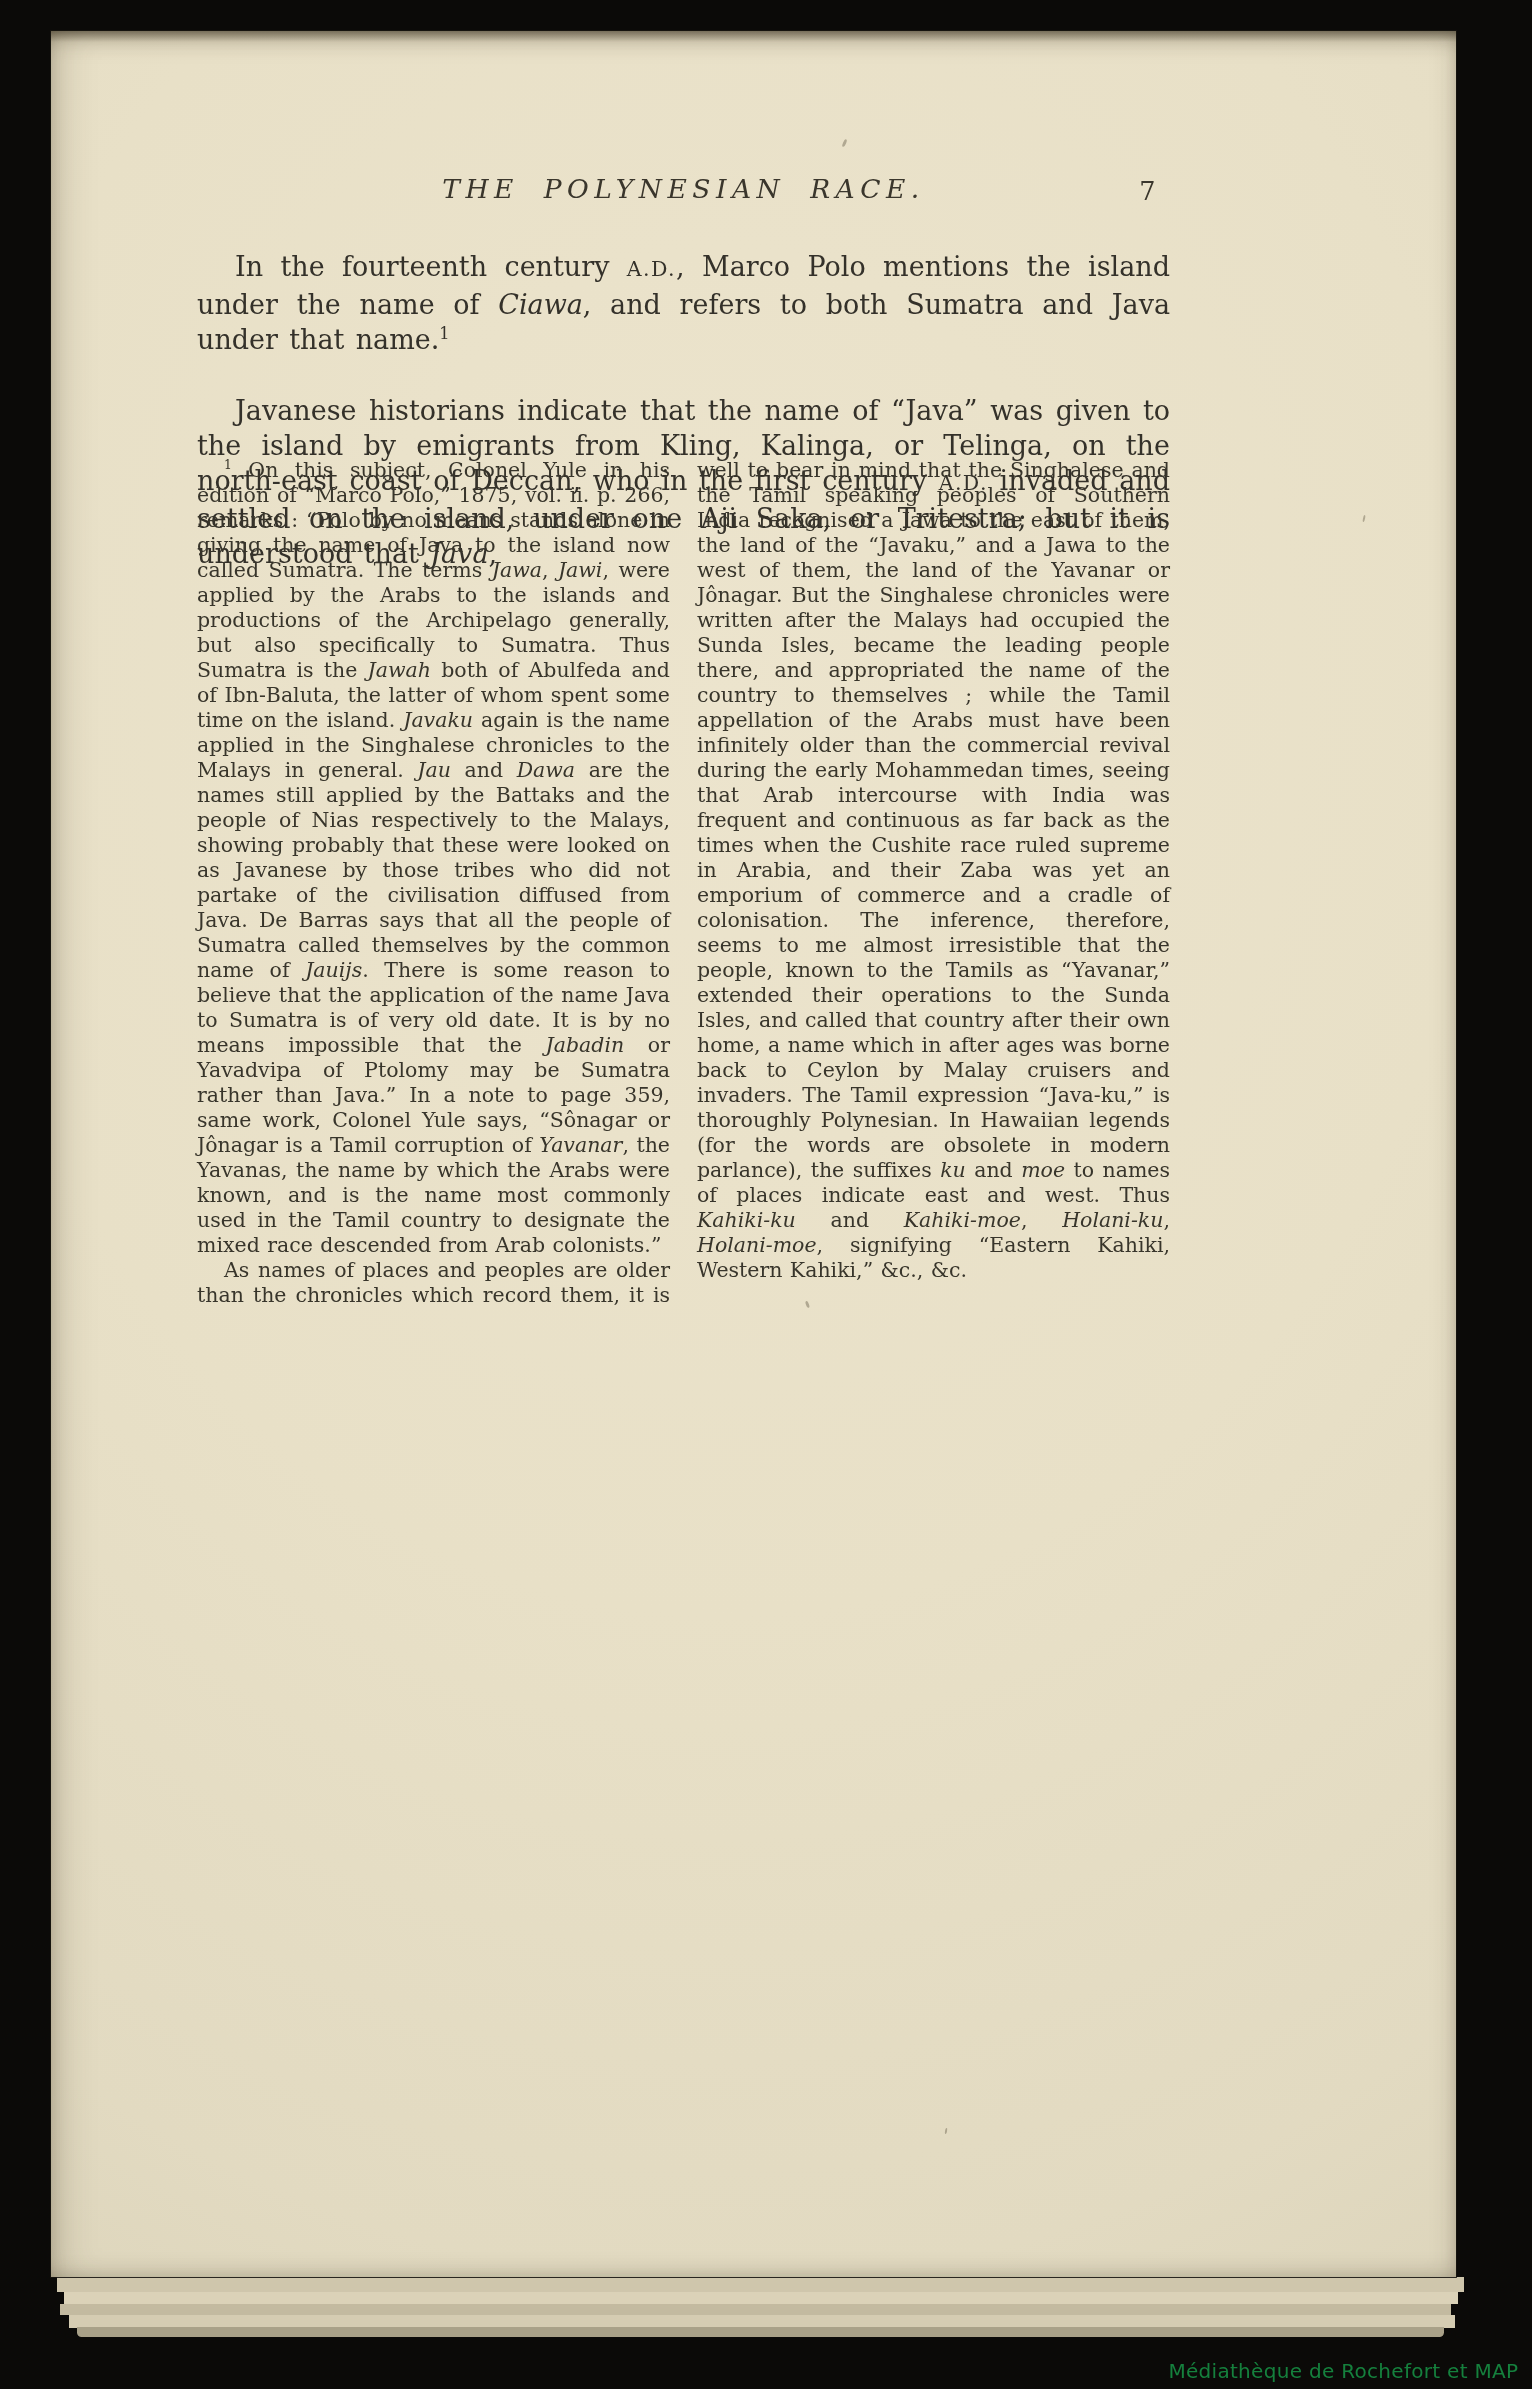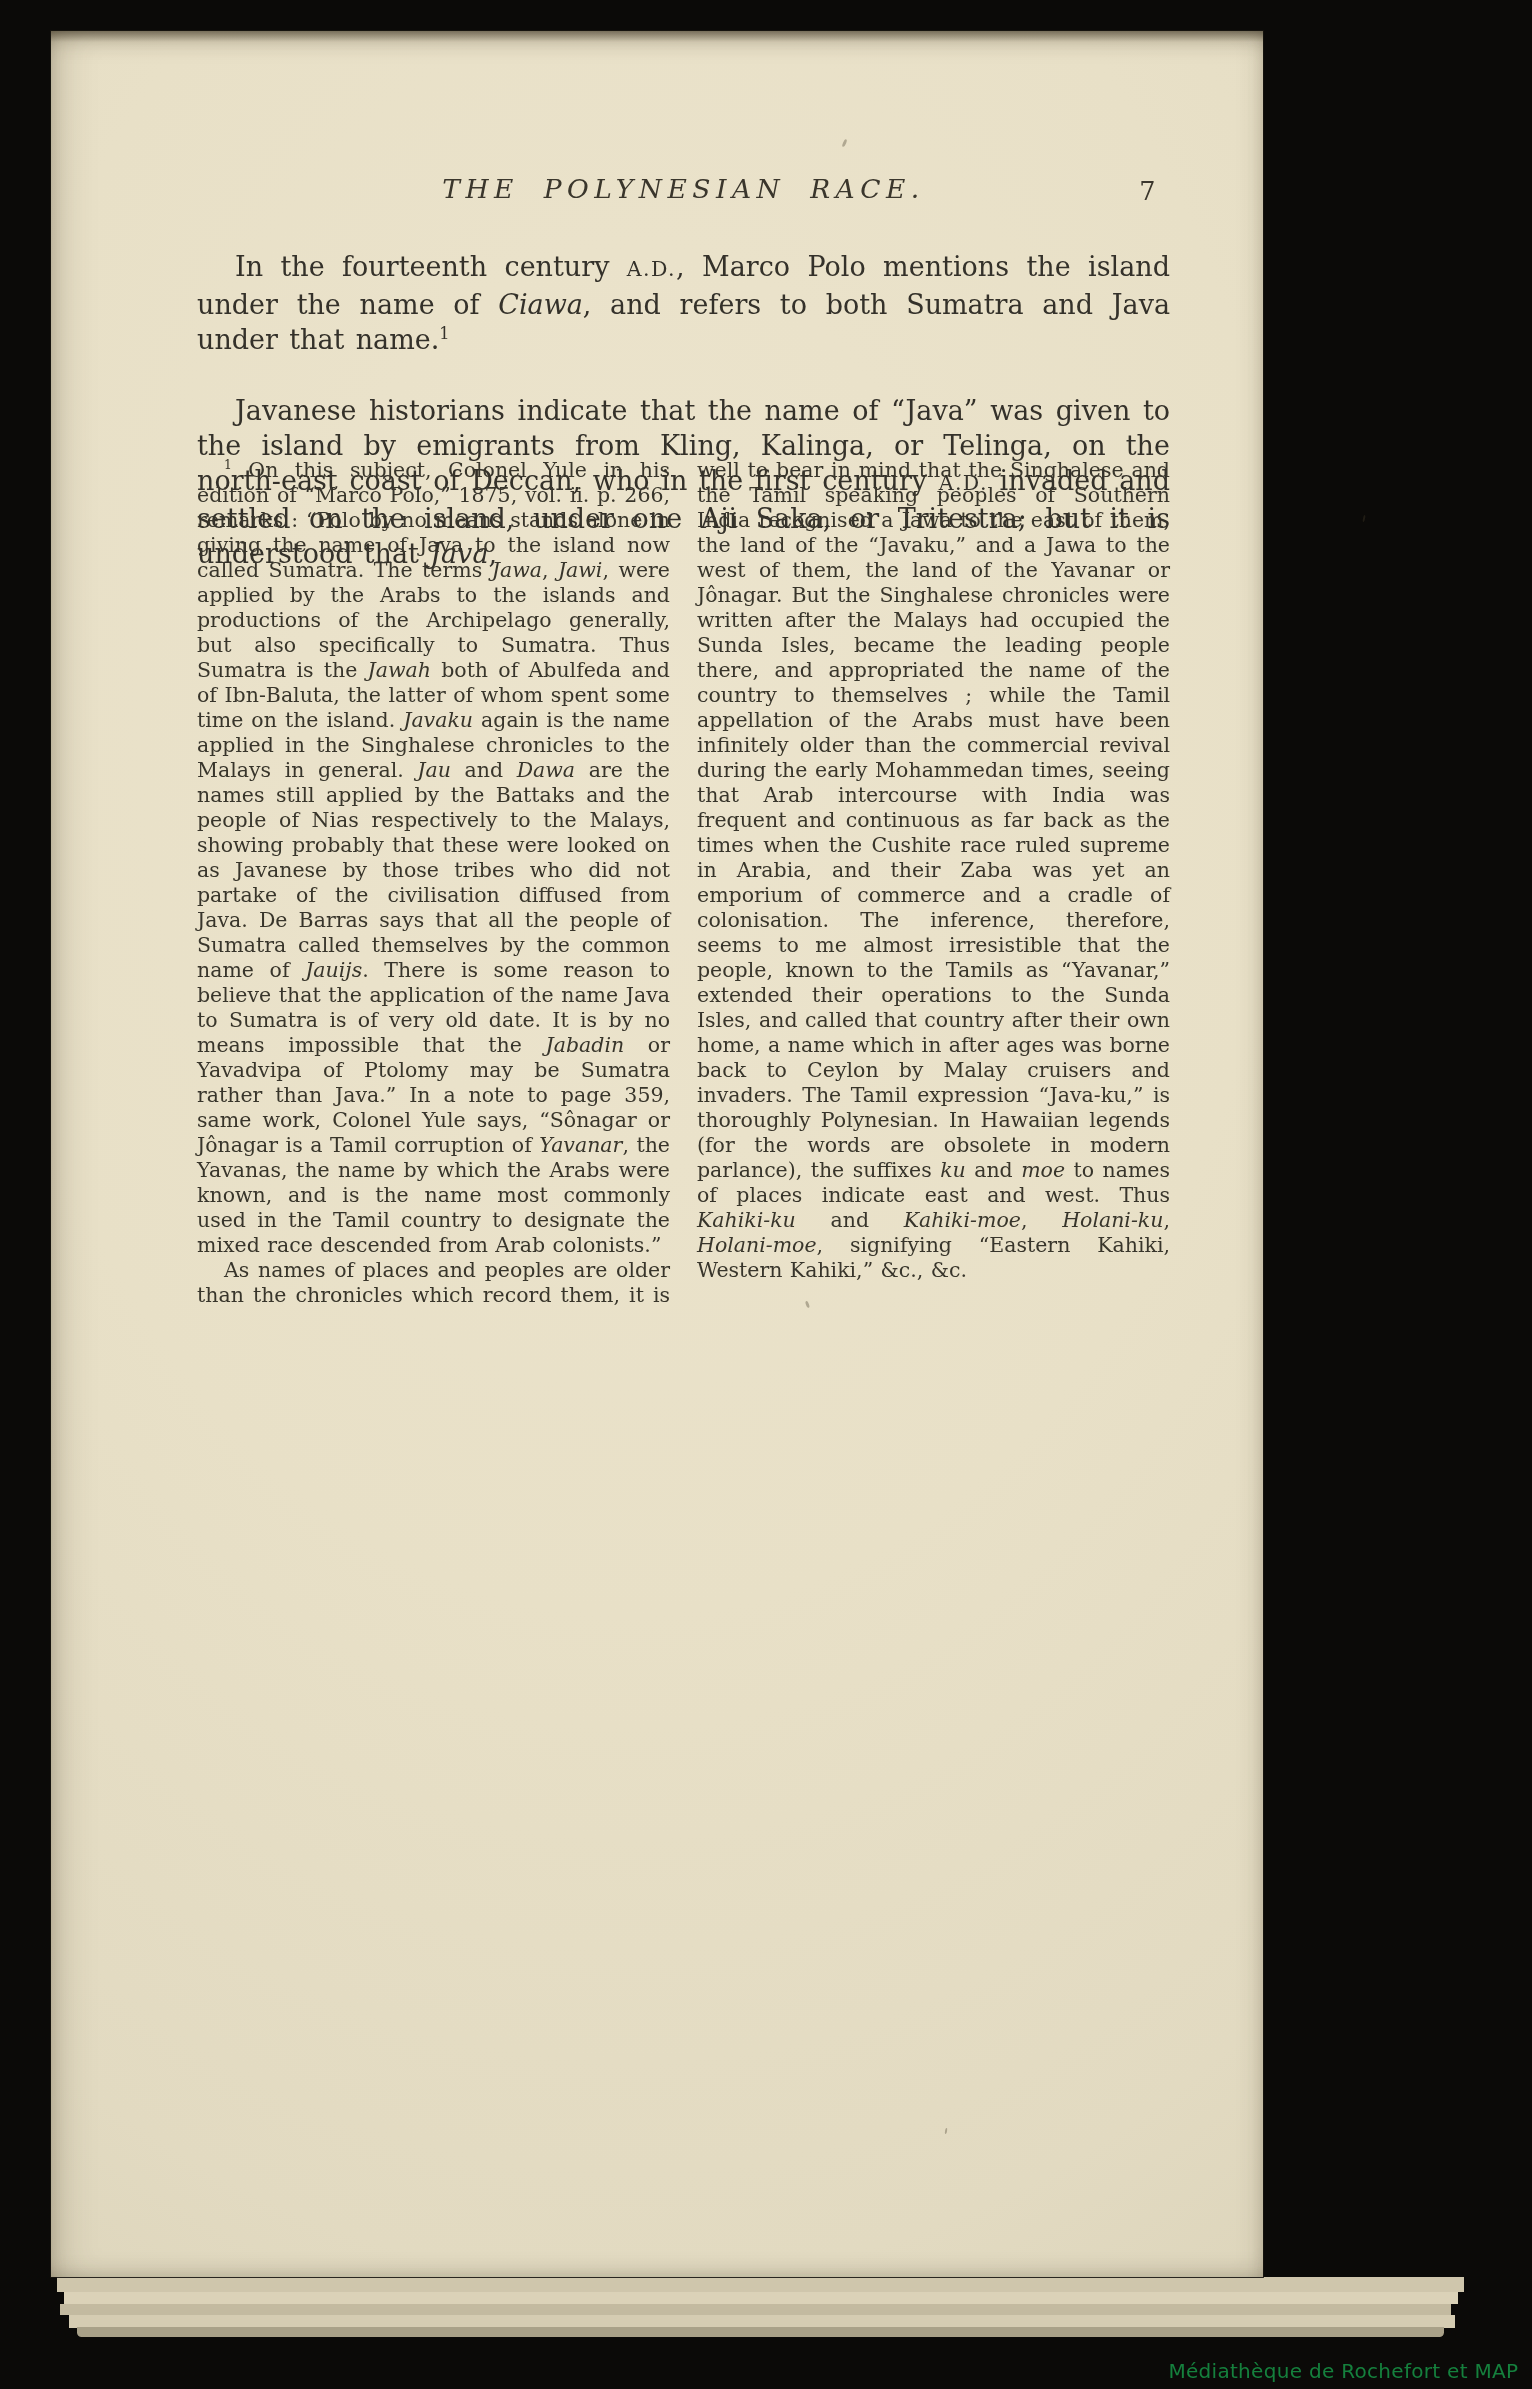--- a/index.html
+++ b/index.html
@@ -8,21 +8,21 @@
     position:relative;
     background:#0b0a08;
     font-family:"DejaVu Serif", serif;
     overflow:hidden;
   }
 
   
   .page {
     position:absolute;
     left:51px; top:31px;
-    width:1212px; height:2246px;
+    width:1405px; height:2246px;
     background:
       radial-gradient(ellipse 120% 90% at 48% 30%,
         #ece4cd 0%, #e8e0c7 45%, #e2dac1 78%, #d9d1b7 100%);
     box-shadow:
       inset 0 18px 27px -16.4px rgba(60,50,30,.55),
       inset 22px 0 46px -25.5px rgba(60,50,30,.38),
       inset -14.6px 0 33px -22px rgba(60,50,30,.32),
       inset 0 -12.8px 22px -14.6px rgba(60,50,30,.25),
       0 0 0 0.9px #171510;
   }

